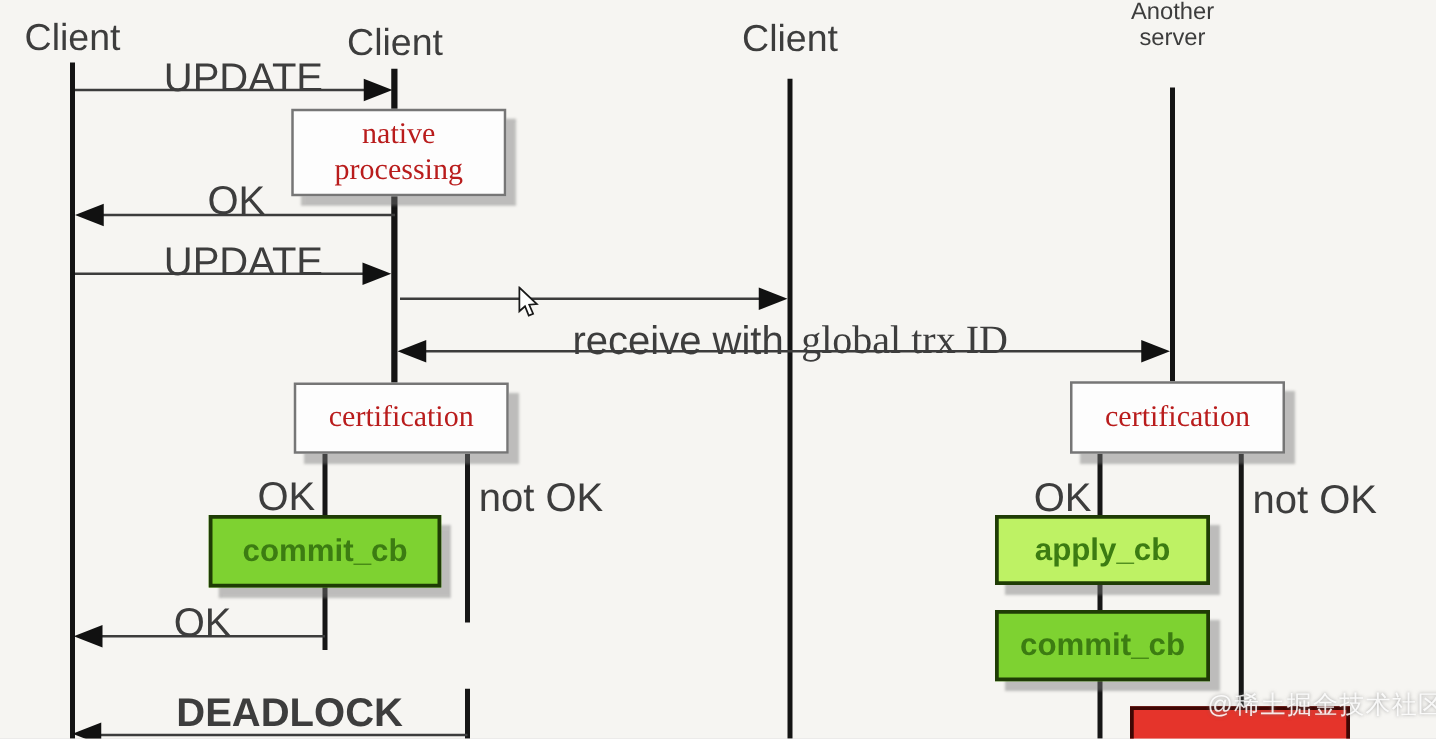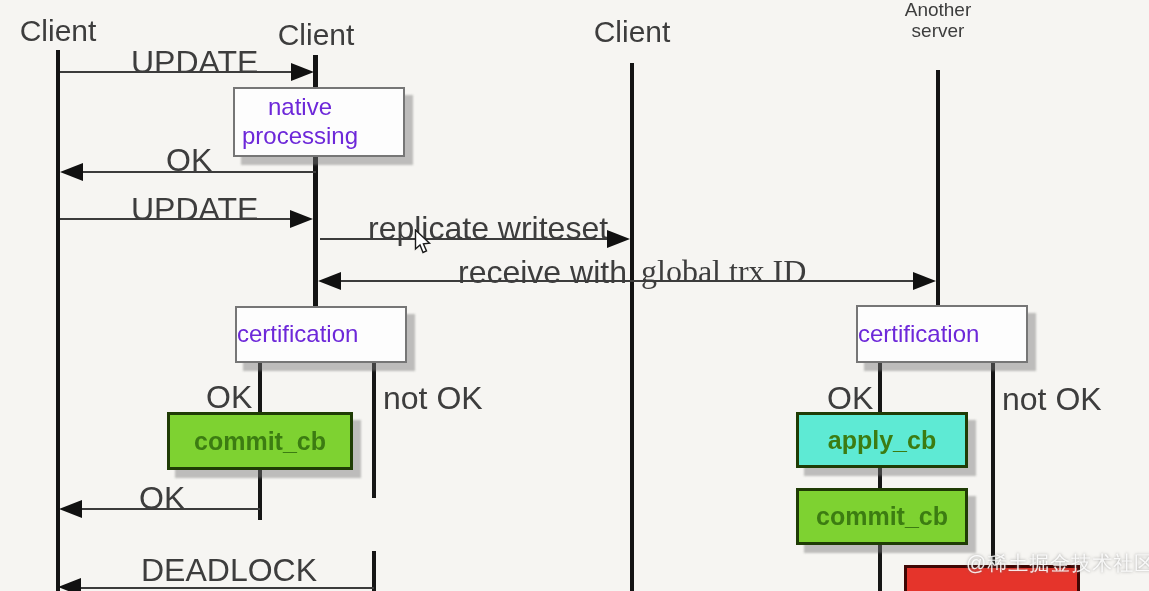--- a/index.html
+++ b/index.html
@@ -13,22 +13,22 @@
   .mline    { position:absolute; height:2px; background:#3c3c3c; }
   .head     { position:absolute; width:0; height:0; }
   .head-right { border-top:9px solid transparent; border-bottom:9px solid transparent; border-left:23px solid #111; }
   .head-left  { border-top:9px solid transparent; border-bottom:9px solid transparent; border-right:23px solid #111; }
   .lbl { position:absolute; color:#3d3d3d; white-space:nowrap; }
   .actor { font-size:30px; text-align:center; }
   .msg   { font-size:32px; }
   .wbox {
     position:absolute; background:#fdfdfd; border:2px solid #767676;
     box-shadow:8px 8px 2px rgba(120,120,120,0.45);
-    display:flex; align-items:center; 
-    text-align:center; color:#6d28d9; font-size:24px; line-height:1.2;
+    display:flex; align-items:center; justify-content:center;
+    text-align:center; color:#b91c1c; font-size:24px; line-height:1.2;font-family:Liberation Serif, serif;
   }
   .cbox {
     position:absolute; border:3px solid #000;
     box-shadow:8px 8px 2px rgba(120,120,120,0.45);
     display:flex; align-items:center; justify-content:center;
     text-align:center; font-size:25px; font-weight:bold;
   }
   .watermark {
     position:absolute; left:966px; top:550px; font-size:20px; letter-spacing:1px;
     color:rgba(255,255,255,0.88); text-shadow:0 0 3px rgba(110,110,110,0.65);
@@ -70,21 +70,20 @@
   </div>
 
   <div class="lbl msg" style="left:166px; top:142px;">OK</div>
   <div class="mline" style="left:80px; top:171px; width:236px;"></div>
   <div class="head head-left" style="left:60px; top:163px;"></div>
 
   <div class="lbl msg" style="left:131px; top:191px;">UPDATE</div>
   <div class="mline" style="left:60px; top:218px; width:232px;"></div>
   <div class="head head-right" style="left:290px; top:210px;"></div>
 
-  <div class="lbl msg" style="left:368px; top:210px;">replicate writeset</div>
   <div class="mline" style="left:320px; top:238px; width:290px;"></div>
   <div class="head head-right" style="left:607px; top:230px;"></div>
 
   <div class="cursor">
     <svg width="18" height="26" viewBox="0 0 18 26">
       <path d="M1.5 1 L1.5 20 L6 16 L9 23.5 L12.5 22 L9.4 14.8 L15.5 14.2 Z" fill="#ffffff" stroke="#1a1a1a" stroke-width="1.4"></path>
     </svg>
   </div>
 
   <div class="lbl msg" style="left:458px; top:254px; width:162px; text-align:center;">receive with</div>
@@ -106,25 +105,25 @@
   <div class="lbl msg" style="left:1002px; top:381px;">not OK</div>
 
   <div class="cbox green" style="left: 167px; top: 412px; width: 180px; height: 52px; background: rgb(126, 210, 49); border-color: rgb(31, 60, 5); color: rgb(60, 124, 18);">
     <span>commit_cb</span>
   </div>
 
   <div class="lbl msg" style="left:139px; top:480px;">OK</div>
   <div class="mline" style="left:80px; top:508px; width:180px;"></div>
   <div class="head head-left" style="left:59px; top:500px;"></div>
 
-  <div class="lbl msg" style="left:141px; top:552px;">DEADLOCK</div>
+  <div class="lbl msg" style="left:141px; top:552px;font-weight:bold;">DEADLOCK</div>
   <div class="mline" style="left:80px; top:587px; width:294px;"></div>
   <div class="head head-left" style="left:58px; top:578px;"></div>
 
-  <div class="cbox green" style="left: 796px; top: 412px; width: 166px; height: 50px; background: #5eead4; border-color: rgb(31, 60, 5); color: rgb(60, 124, 18);">
+  <div class="cbox green" style="left: 796px; top: 412px; width: 166px; height: 50px; background: #bef264; border-color: rgb(31, 60, 5); color: rgb(60, 124, 18);">
     <span>apply_cb</span>
   </div>
   <div class="cbox green" style="left: 796px; top: 488px; width: 166px; height: 51px; background: rgb(126, 210, 49); border-color: rgb(31, 60, 5); color: rgb(60, 124, 18);">
     <span>commit_cb</span>
   </div>
   <div class="cbox red" style="left: 904px; top: 565px; width: 170px; height: 60px; align-items: flex-end; padding-bottom: 6px; box-shadow: none; background: rgb(229, 52, 43); border-color: rgb(63, 7, 4); color: rgb(155, 19, 10);">
     
   </div>
 
   <div class="watermark">@稀土掘金技术社区</div>

